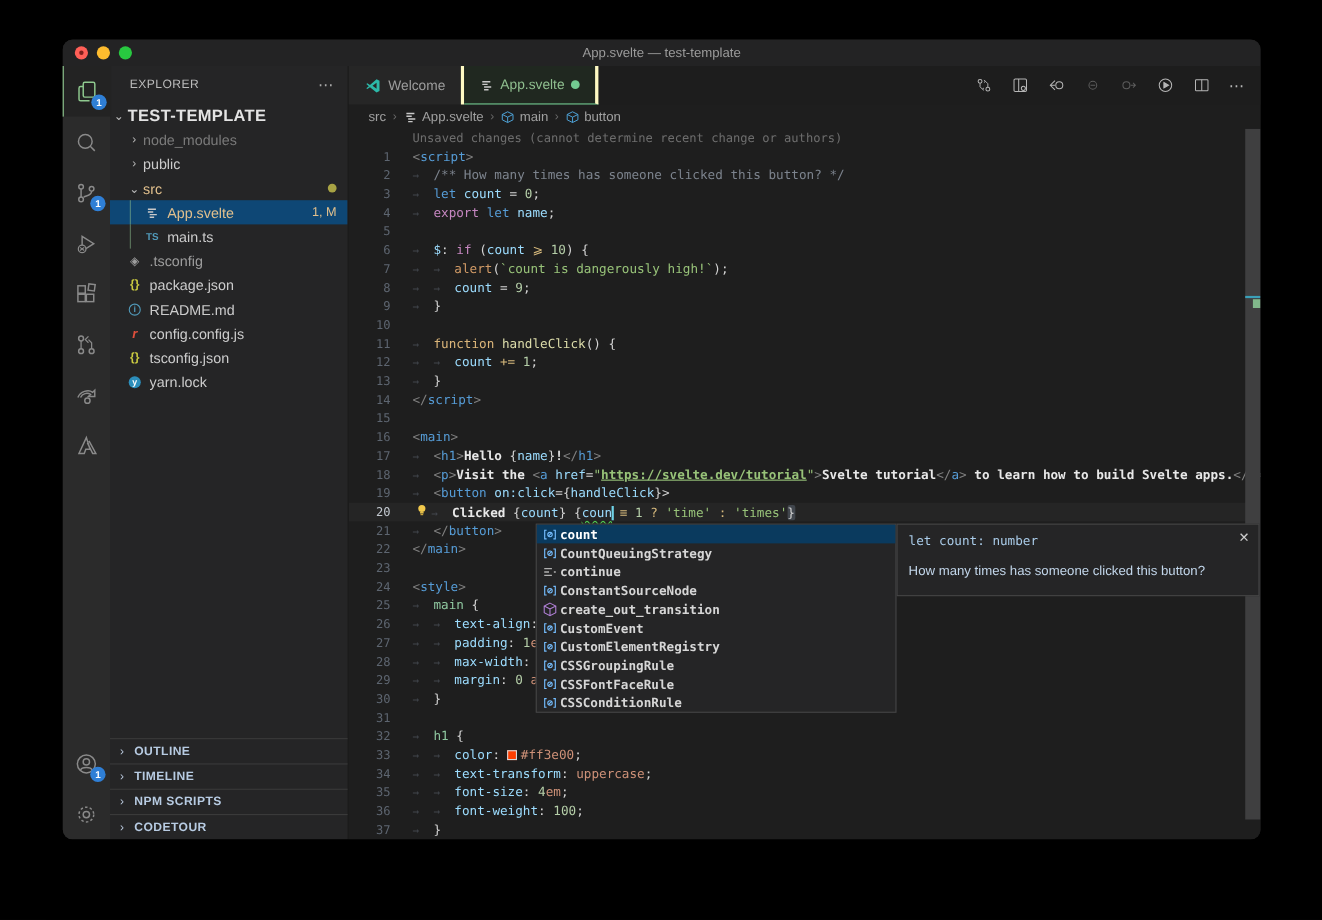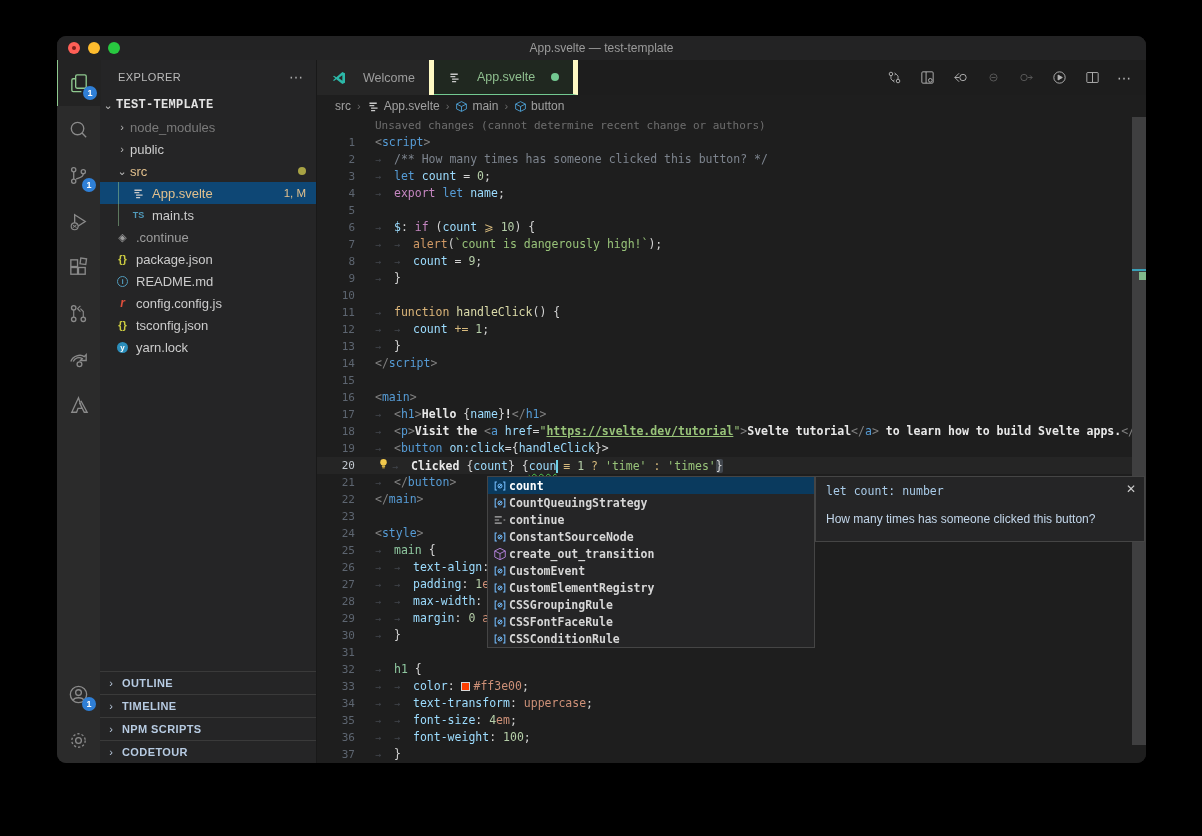--- a/index.html
+++ b/index.html
@@ -30,36 +30,36 @@
   .sidebar{width:216px;background:#252526;flex:none;display:flex;flex-direction:column;border-right:1px solid #191919;}
   .sb-header{height:34px;display:flex;align-items:center;justify-content:space-between;padding:0 12px 0 18px;flex:none;}
   .sb-title{font-size:11px;letter-spacing:.4px;color:#bbbbbb;}
   .sb-more{color:#aaaaaa;font-size:14px;letter-spacing:1px;cursor:pointer;}
   .tree{flex:1;overflow:hidden;}
   .trow{height:22px;display:flex;align-items:center;font-size:13px;color:#cccccc;cursor:pointer;position:relative;padding-right:10px;}
   .trow .chev{width:16px;text-align:center;color:#b9b9b9;font-size:11px;flex:none;}
   .trow .ficon{width:17px;flex:none;display:flex;align-items:center;justify-content:center;margin-right:5px;}
   .trow .lbl{white-space:nowrap;overflow:hidden;flex:1;}
   .trow .tbadge{font-size:11.5px;margin-left:6px;flex:none;}
-  .trow.root .lbl{font-weight:bold;font-size:12px;color:#e3e3e3;letter-spacing:.3px;font-family:Liberation Mono, monospace;}
+  .trow.root .lbl{font-weight:bold;font-size:15px;color:#e3e3e3;letter-spacing:.3px;}
   .trow.dim .lbl{color:#7a7a7a;}
   .trow.dim2 .lbl{color:#9d9d9d;}
   .trow.mod .lbl,.trow.mod .tbadge{color:#e2c08d;}
   .trow.sel{background:#0e4775;}
   .trow .guide{position:absolute;left:18px;top:0;bottom:0;width:1px;background:rgba(140,190,140,.55);}
   .dotbadge{width:8px;height:8px;border-radius:50%;background:#a8a344;flex:none;margin-left:6px;}
   .sb-sections{flex:none;}
   .sb-sec{height:22px;display:flex;align-items:center;border-top:1px solid #3a3a3a;cursor:pointer;}
   .sb-sec .chev{width:22px;text-align:center;color:#b9c8dd;font-size:11px;}
   .sb-sec .slbl{font-size:11px;font-weight:bold;color:#b7cbe2;letter-spacing:.4px;}
   
   .editor-area{flex:1;display:flex;flex-direction:column;min-width:0;background:#1e1e1e;position:relative;}
   .tabbar{height:35px;background:#1d1d1d;display:flex;flex:none;align-items:stretch;}
   .tab{display:flex;align-items:center;padding:0 14px;font-size:12.5px;color:#9d9d9d;background:#262626;
-    border-right:5px solid #fef9c3;cursor:pointer;gap:16px;}
+    border-right:3px solid #fef9c3;cursor:pointer;gap:6px;}
   .tab.active{background:#202820;color:#8fbf8f;border-bottom:1px solid #73c991;}
   .tab .dirty{width:8px;height:8px;border-radius:50%;background:#73c991;}
   .tab-rest{flex:1;display:flex;align-items:center;justify-content:flex-end;gap:16px;padding-right:14px;}
   .tb-icon{cursor:pointer;display:flex;align-items:center;}
   .tb-icon svg{width:17px;height:17px;stroke:#b6b6b6;fill:none;stroke-width:1.3;}
   .tb-icon.dim svg{stroke:#5c5c5c;}
   .tb-more{color:#b6b6b6;font-size:14px;letter-spacing:1px;cursor:pointer;}
   .breadcrumbs{height:22px;display:flex;align-items:center;padding-left:18px;font-size:12px;color:#a0a0a0;flex:none;gap:4px;}
   .bc-item{display:flex;align-items:center;gap:4px;cursor:pointer;}
   .bc-sep{color:#6a6a6a;font-size:11px;margin:0 2px;}
@@ -243,21 +243,21 @@
               <span class="ficon">
                 <span class="fi-ts">TS</span>
               </span>
               <span class="lbl">main.ts</span>
             </div>
             <div class="trow dim2">
               <span style="width:14px;flex:none;"></span>
               <span class="ficon">
                 <span class="fi-git">◈</span>
               </span>
-              <span class="lbl">.continue</span>
+              <span class="lbl">.tsconfig</span>
             </div>
             <div class="trow">
               <span style="width:14px;flex:none;"></span>
               <span class="ficon">
                 <span class="fi-braces">{}</span>
               </span>
               <span class="lbl">package.json</span>
             </div>
             <div class="trow">
               <span style="width:14px;flex:none;"></span>

